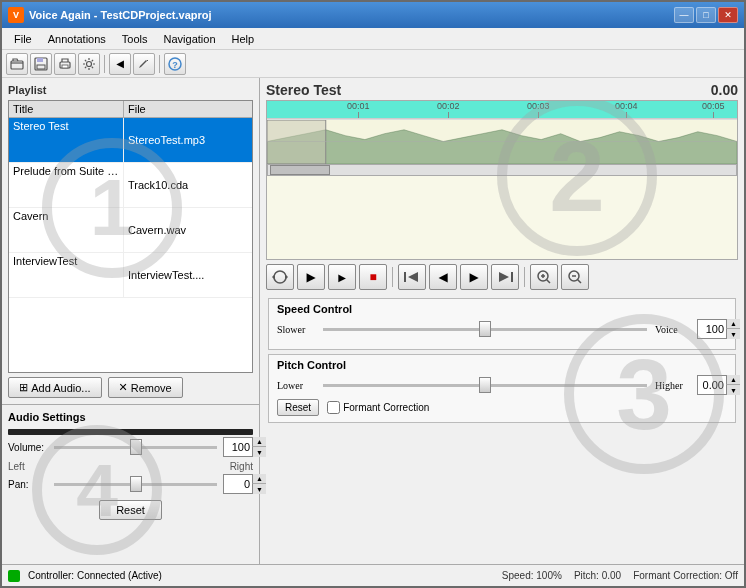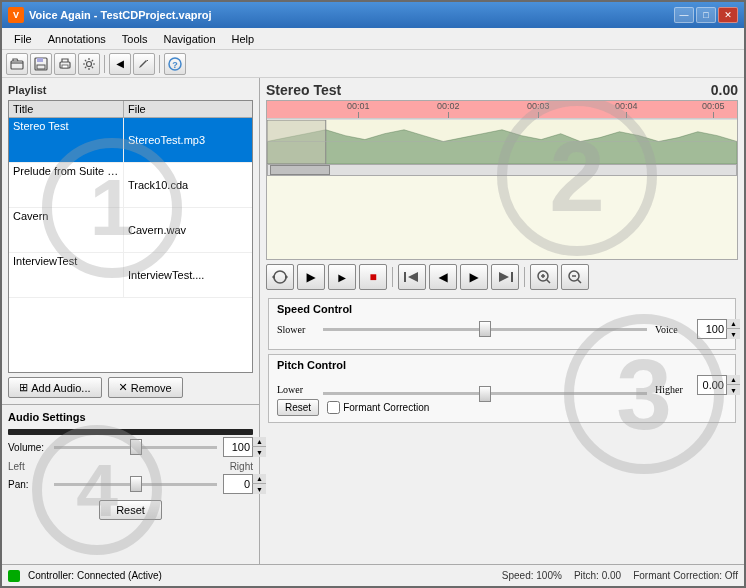--- a/index.html
+++ b/index.html
@@ -313,21 +313,21 @@
     }
     .waveform-display {
       background: #f8f8e8;
       border: 1px solid #aaa;
       height: 160px;
       position: relative;
       overflow: hidden;
     }
     .timeline {
       height: 18px;
-      background: #fca5a5;
+      background: #5eead4;
       border-bottom: 1px solid #ccc;
       display: flex;
       align-items: flex-end;
       padding-bottom: 8px;
       position: relative;
     }
     .timeline-tick {
       position: absolute;
       bottom: 0;
       display: flex;
@@ -453,21 +453,21 @@
       border-color: #6699cc;
     }
     .checkbox-label {
       display: flex;
       align-items: center;
       gap: 3px;
       font-size: 10px;
     }
     .pitch-slider-row {
       display: flex;
-      align-items: flex-end;
+      align-items: center;
       gap: 4px;
       margin-bottom: 4px;
     }
     .pitch-buttons {
       display: flex;
       align-items: center;
       gap: 8px;
     }
     .formant-label {
       display: flex;

